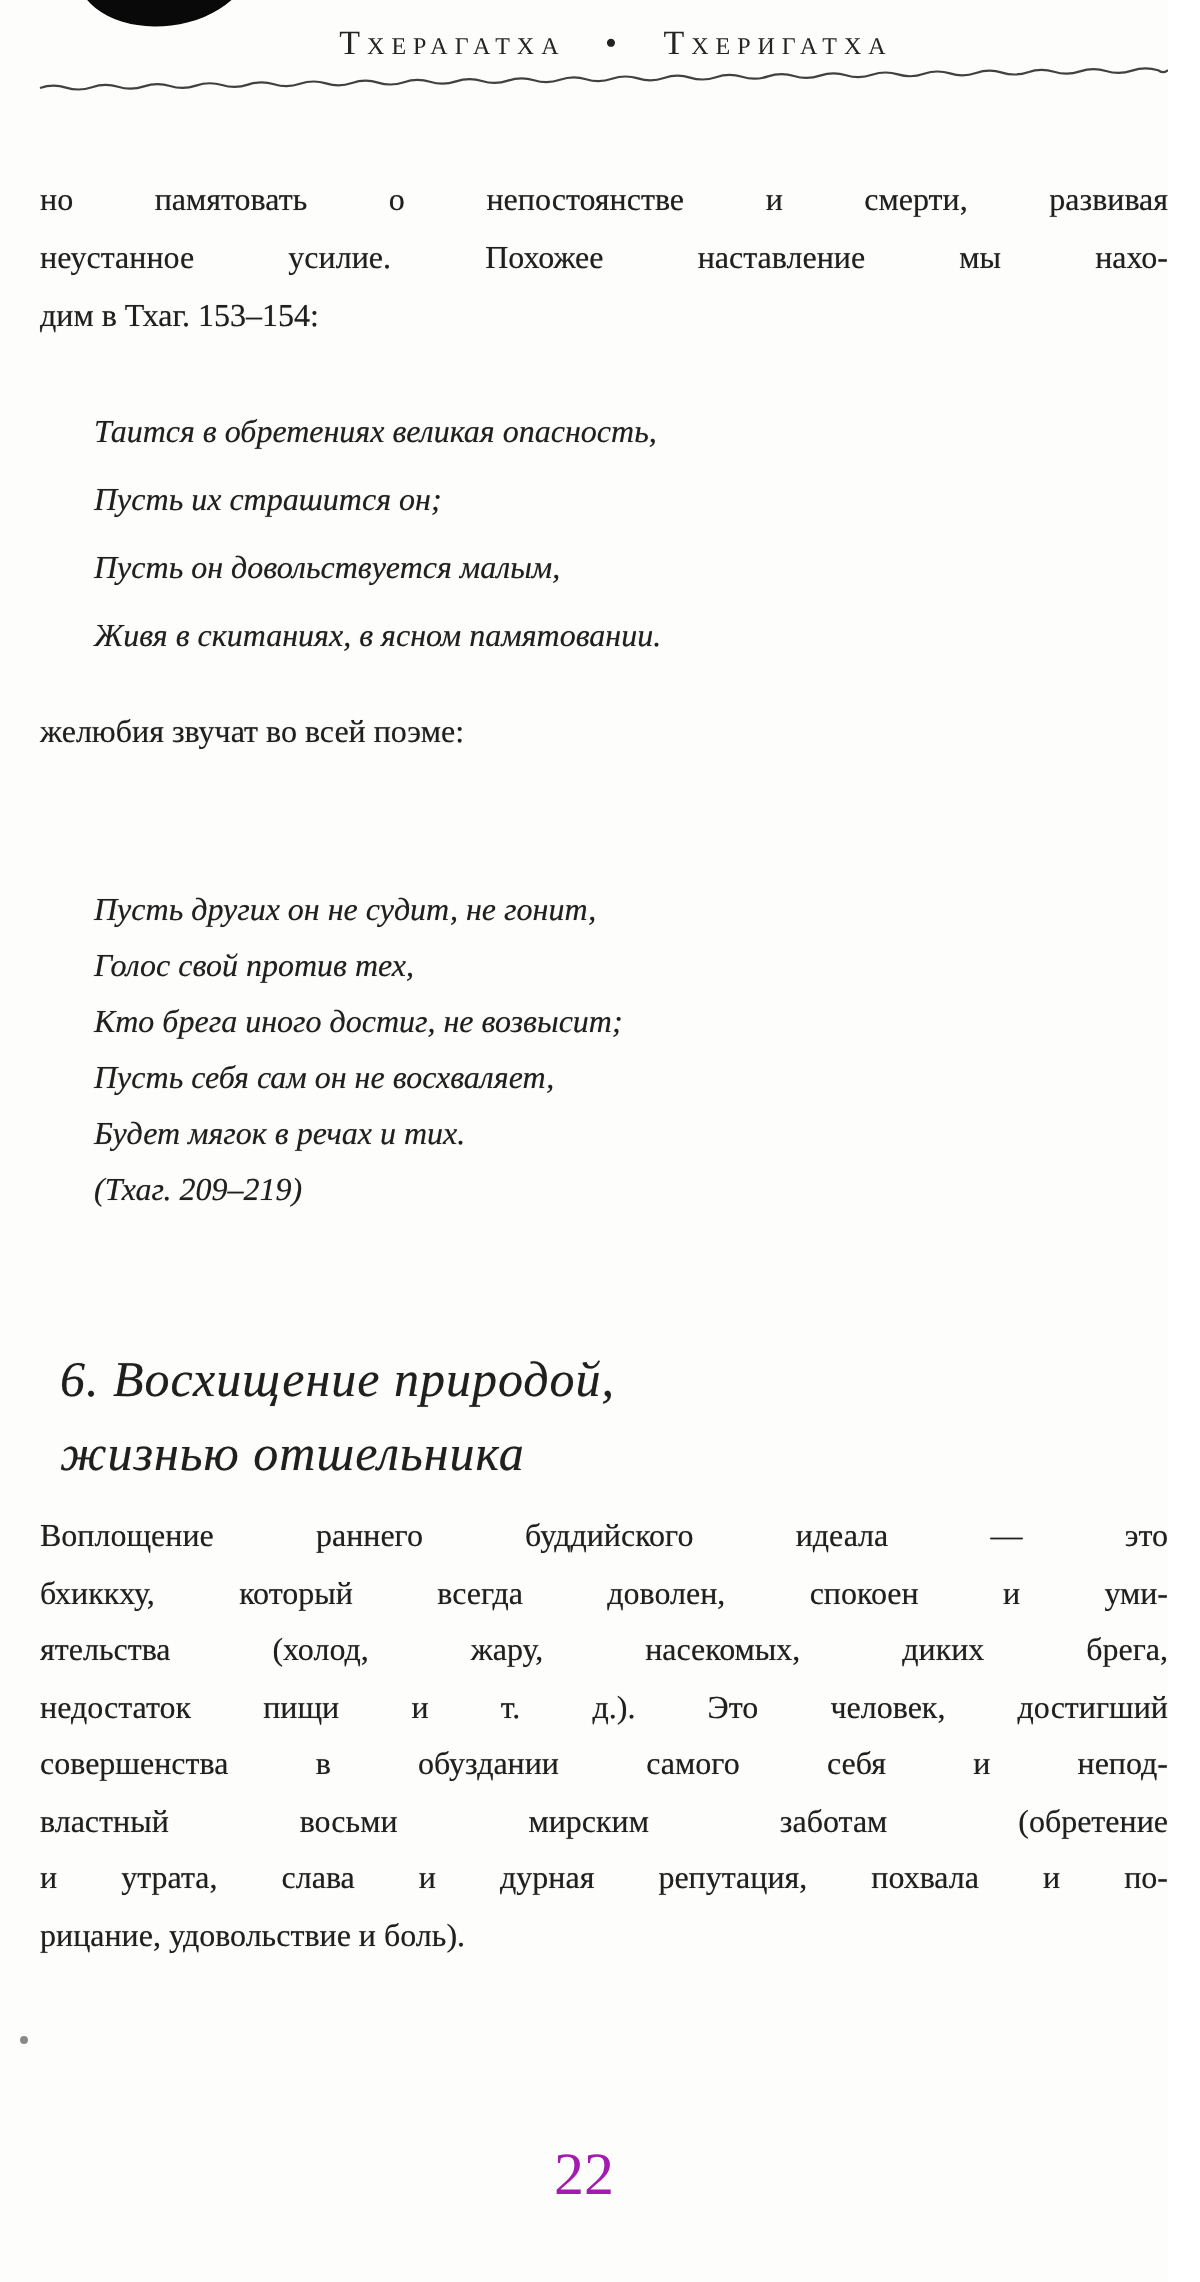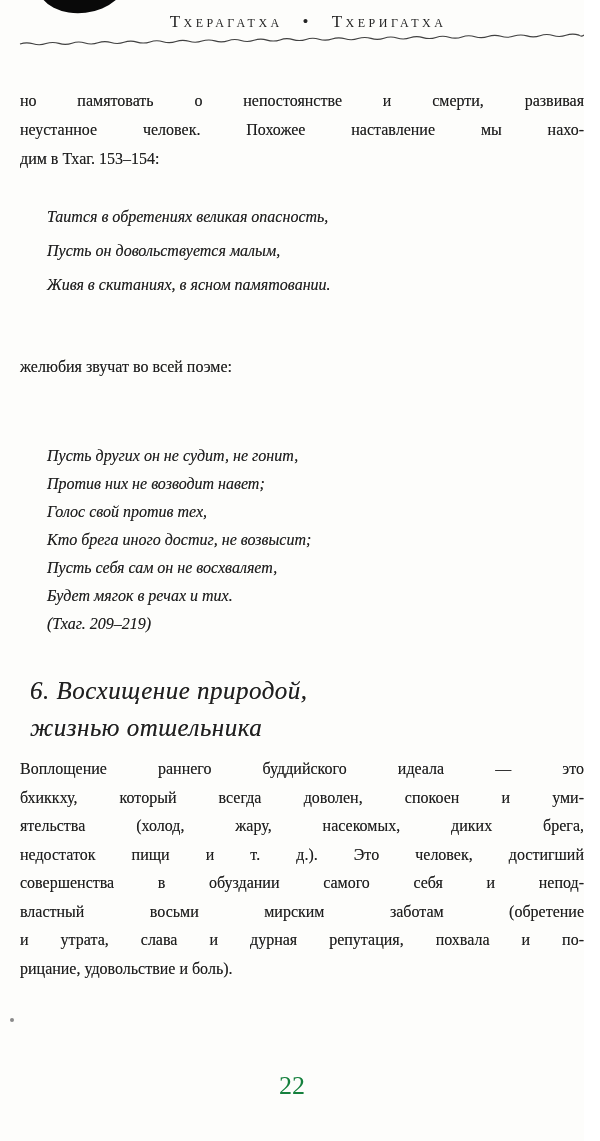--- a/index.html
+++ b/index.html
@@ -54,56 +54,56 @@
   #para2{top:350px;line-height:33px;}
   #verse2{top:442px;line-height:28px;}
   #section-heading{
     top:672px;left:30px;width:545px;
     font-style:italic;font-size:25px;line-height:37px;
     letter-spacing:.5px;
   }
   #para3{top:755px;line-height:28.5px;}
   .page-number{
     position:absolute;top:1071px;left:0;width:100%;
-    text-align:center;font-size:26px;color:#15803d;
+    text-align:center;font-size:30px;color:#a21caf;
   }
 </style>
 </head>
 <body>
 
 <div class="page">
 
   <div class="scan-blob"></div>
   <div class="scan-speck"></div>
 
   <div class="running-header">Тхерагатха • Тхеригатха</div>
 
   <svg class="header-rule" viewBox="0 0 570 24" xmlns="http://www.w3.org/2000/svg">
     <path id="wave-path" fill="none" stroke="#2c2c2c" stroke-width="1.1" stroke-opacity="0.9" d="M2,14.0 Q8.5,11.8 15.0,13.8 Q21.5,15.8 28.0,13.6 Q34.5,11.4 41.0,13.4 Q47.5,15.4 54.0,13.2 Q60.5,11.0 67.0,13.0 Q73.5,15.0 80.0,12.8 Q86.5,10.6 93.0,12.5 Q99.5,14.5 106.0,12.3 Q112.5,10.1 119.0,12.1 Q125.5,14.1 132.0,11.9 Q138.5,9.7 145.0,11.7 Q151.5,13.7 158.0,11.5 Q164.5,9.3 171.0,11.3 Q177.5,13.3 184.0,11.1 Q190.5,8.9 197.0,10.9 Q203.5,12.9 210.0,10.7 Q216.5,8.5 223.0,10.5 Q229.5,12.5 236.0,10.3 Q242.5,8.1 249.0,10.1 Q255.5,12.1 262.0,9.9 Q268.5,7.6 275.0,9.6 Q281.5,11.6 288.0,9.4 Q294.5,7.2 301.0,9.2 Q307.5,11.2 314.0,9.0 Q320.5,6.8 327.0,8.8 Q333.5,10.8 340.0,8.6 Q346.5,6.4 353.0,8.4 Q359.5,10.4 366.0,8.2 Q372.5,6.0 379.0,8.0 Q385.5,10.0 392.0,7.8 Q398.5,5.6 405.0,7.6 Q411.5,9.6 418.0,7.4 Q424.5,5.2 431.0,7.2 Q437.5,9.2 444.0,6.9 Q450.5,4.7 457.0,6.7 Q463.5,8.7 470.0,6.5 Q476.5,4.3 483.0,6.3 Q489.5,8.3 496.0,6.1 Q502.5,3.9 509.0,5.9 Q515.5,7.9 522.0,5.7 Q528.5,3.5 535.0,5.5 Q541.5,7.5 548.0,5.3 Q554.5,3.1 561.0,5.1 Q563.5,7.1 566.0,5.0"></path>
   </svg>
 
   <div id="para1" class="block justify">
       <div class="line">но памятовать о непостоянстве и смерти, развивая</div>
-      <div class="line">неустанное человек. Похожее наставление мы нахо-</div>
+      <div class="line">неустанное усилие. Похожее наставление мы нахо-</div>
       <div class="line">дим в Тхаг. 153–154:</div>
     </div>
 
   <div id="verse1" class="block verse">
       <div class="line">Таится в обретениях великая опасность,</div>
+      <div class="line">Пусть их страшится он;</div>
       <div class="line">Пусть он довольствуется малым,</div>
       <div class="line">Живя в скитаниях, в ясном памятовании.</div>
     </div>
 
   <div id="para2" class="block justify">
       <div class="line">желюбия звучат во всей поэме:</div>
     </div>
 
   <div id="verse2" class="block verse">
       <div class="line">Пусть других он не судит, не гонит,</div>
-      <div class="line">Против них не возводит навет;</div>
       <div class="line">Голос свой против тех,</div>
       <div class="line">Кто брега иного достиг, не возвысит;</div>
       <div class="line">Пусть себя сам он не восхваляет,</div>
       <div class="line">Будет мягок в речах и тих.</div>
       <div class="line">(Тхаг. 209–219)</div>
     </div>
 
   <div id="section-heading" class="block">
       <div class="line">6. Восхищение природой,</div>
       <div class="line">жизнью отшельника</div>

